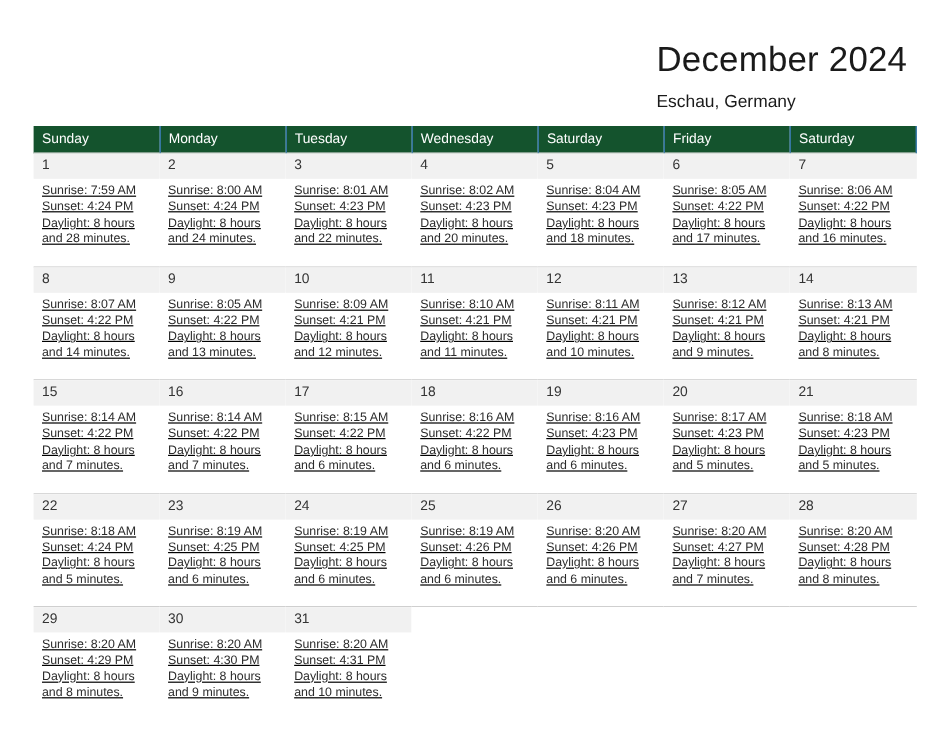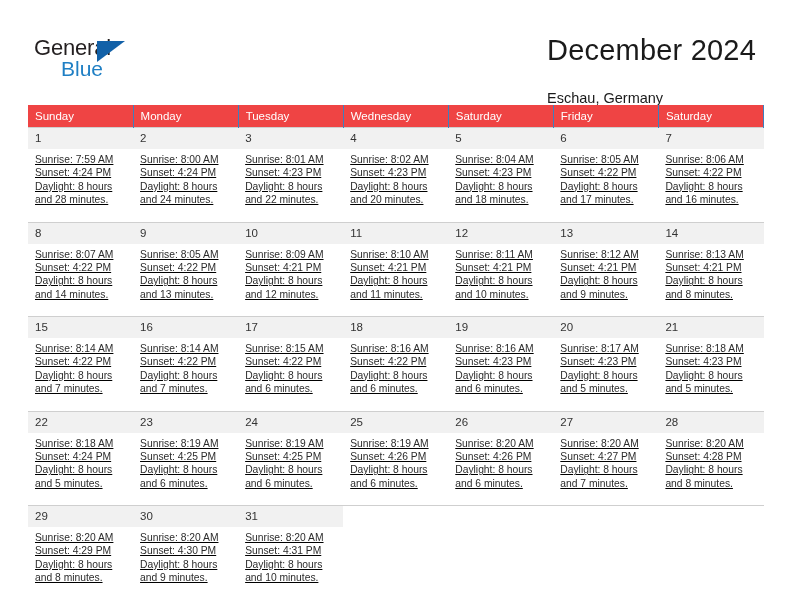--- a/index.html
+++ b/index.html
@@ -62,33 +62,33 @@
     font-size: 29px;
     font-weight: normal;
     color: #1a1a1a;
     line-height: 36px;
     letter-spacing: 0.2px;
   }
   .cal-sub {
     font-size: 14.5px;
     color: #1a1a1a;
     line-height: 22px;
-    margin-top: 19px;
+    margin-top: 6px;
   }
 
   
   .cal {
     position: absolute;
     left: 28px; top: 105px;
     width: 736px;
     border-collapse: collapse;
     table-layout: fixed;
   }
   .cal th {
-    background: #ef4444;
+    background: #14532d;
     color: #ffffff;
     font-size: 11.5px;
     font-weight: normal;
     text-align: left;
     padding: 5px 0 5px 7px;
     height: 21px;
     border-right: 1px solid #3d7fbf;
   }
   .cal td {
     vertical-align: top;
@@ -126,25 +126,20 @@
     background: #ffffff;
     border: 0;
   }
 </style>
 </head>
 <body>
 
 <div class="page">
 
   <div class="top">
-    <div class="logo">
-      <span class="logo-general">General</span>
-      <span class="logo-tri"></span>
-      <span class="logo-blue">Blue</span>
-    </div>
 
     <div class="title-block">
       <div class="cal-title">December 2024</div>
       <div class="cal-sub">Eschau, Germany</div>
     </div>
   </div>
 
   <table class="cal">
     <thead>
       <tr>

